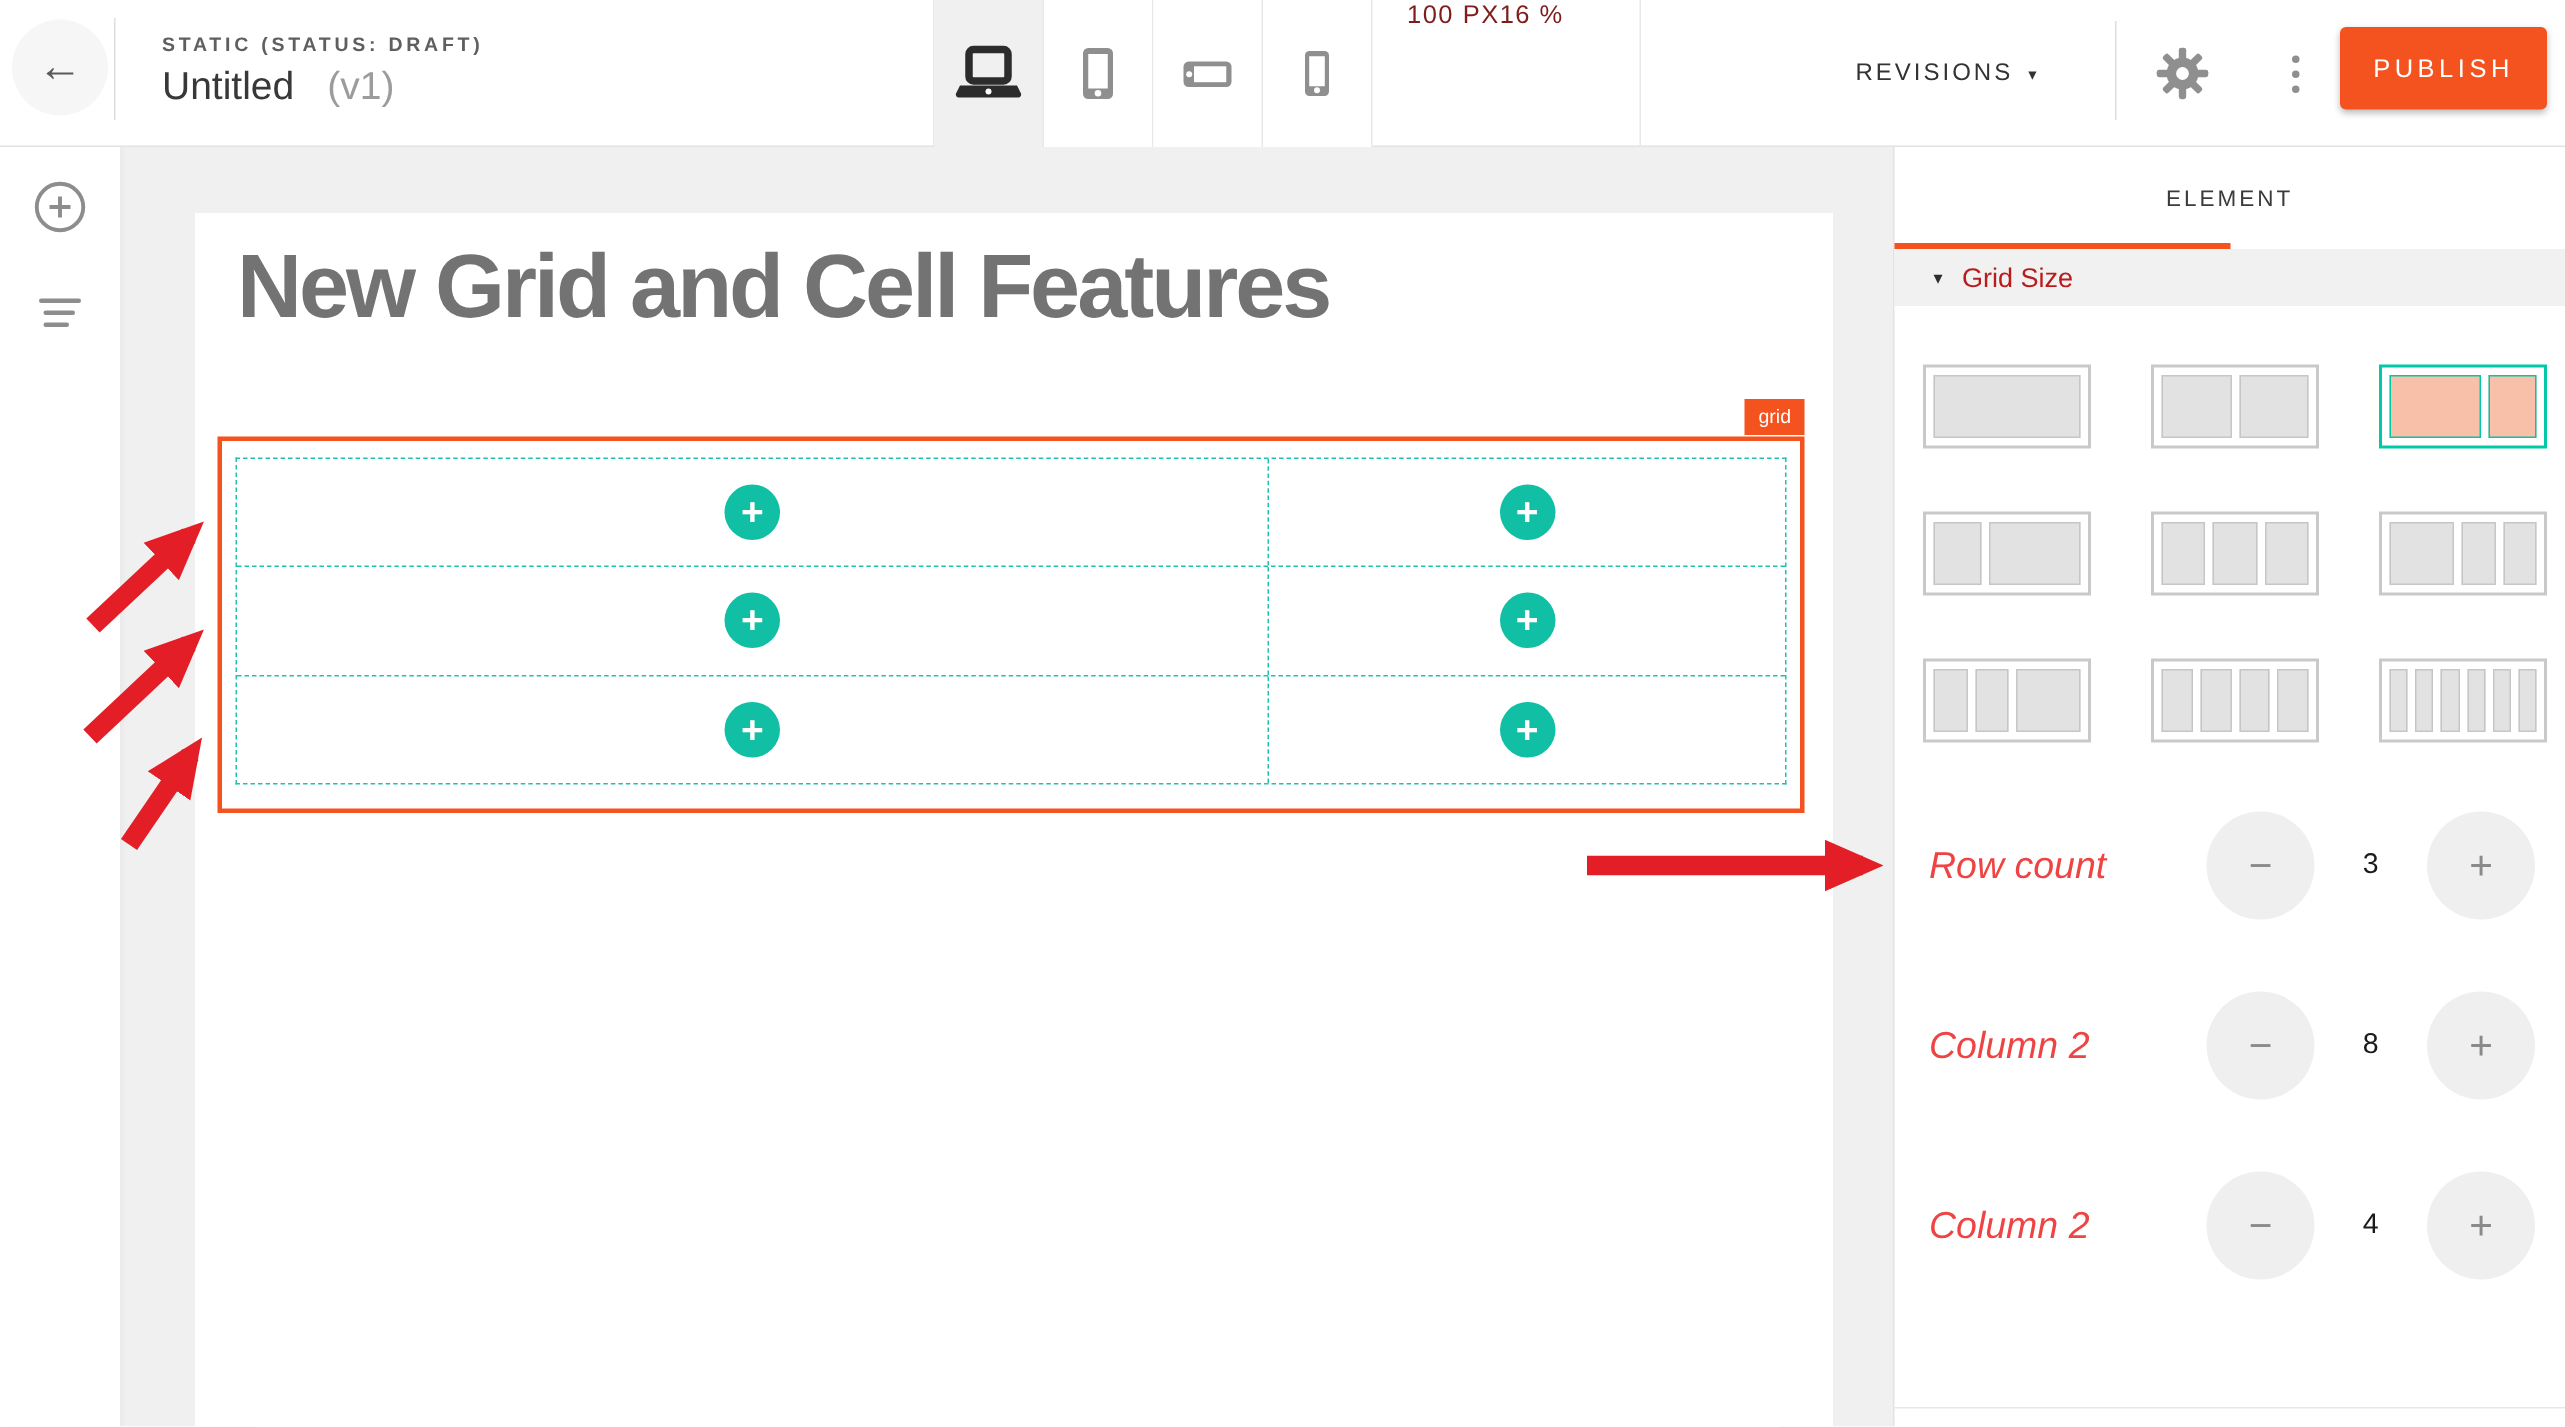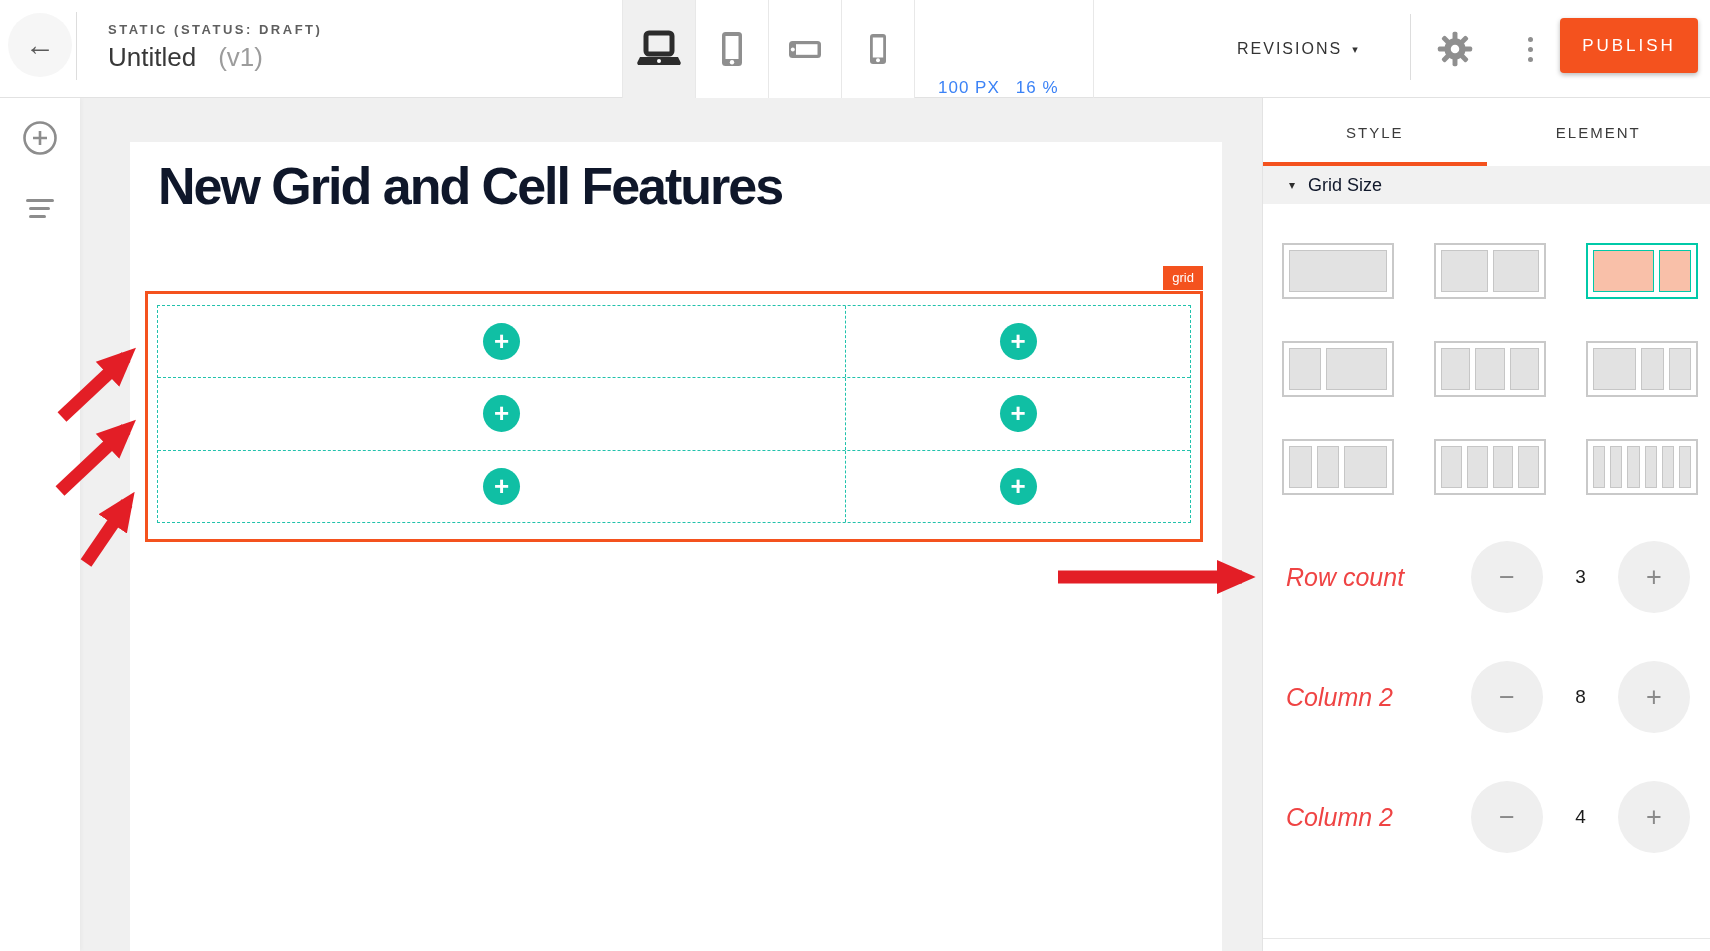--- a/index.html
+++ b/index.html
@@ -23,21 +23,21 @@
   .topbar{position:absolute;left:0;top:0;width:1710px;height:98px;background:#fff;border-bottom:1px solid #E2E2E2;z-index:5;}
   .back-btn{position:absolute;left:8px;top:13px;width:64px;height:64px;border-radius:50%;background:#F6F6F6;border:none;color:#5A5A5A;font-size:30px;line-height:64px;text-align:center;cursor:pointer;}
   .tb-vdiv1{position:absolute;left:76px;top:12px;width:1px;height:68px;background:#DDD;}
   .tb-titles{position:absolute;left:108px;top:22px;}
   .tb-status{font-size:13px;letter-spacing:2.5px;color:#5F5F5F;font-weight:bold;}
   .tb-titleline{margin-top:5px;font-size:26px;color:#383838;}
   .tb-version{color:#9C9C9C;margin-left:22px;}
   .device-group{position:absolute;left:622px;top:0;height:98px;display:flex;border-left:1px solid #E8E8E8;}
   .device-btn{width:73px;height:98px;border:none;border-right:1px solid #E8E8E8;background:#fff;display:flex;align-items:center;justify-content:center;cursor:pointer;}
   .device-btn.active{background:#F0F0F0;}
-  .zoom-info{position:absolute;left:938px;top:0;height:98px;display:flex;align-items:flex-end;gap:16px;font-size:17px;letter-spacing:1px;color:#3b82f6;}
+  .zoom-info{position:absolute;left:938px;top:0;height:98px;display:flex;align-items:flex-start;font-size:17px;letter-spacing:1px;color:#7f1d1d;}
   .tb-vdiv2{position:absolute;left:1093px;top:0;width:1px;height:98px;background:#E8E8E8;}
   .revisions-btn{position:absolute;left:1237px;top:0;height:98px;background:none;border:none;display:flex;align-items:center;gap:10px;font-family:inherit;font-size:16px;letter-spacing:2px;color:#333;cursor:pointer;}
   .revisions-btn .caret{font-size:11px;color:#333;}
   .tb-vdiv3{position:absolute;left:1410px;top:14px;width:1px;height:66px;background:#DDD;}
   .gear-btn,.kebab-btn{position:absolute;top:0;height:98px;background:none;border:none;display:flex;align-items:center;justify-content:center;cursor:pointer;}
   .gear-btn{left:1432px;width:46px;}
   .kebab-btn{left:1508px;width:44px;}
   .kebab{display:flex;flex-direction:column;gap:5px;}
   .kebab i{width:5px;height:5px;border-radius:50%;background:#8F8F8F;}
   .publish-btn{position:absolute;left:1560px;top:18px;width:138px;height:55px;background:var(--accent);color:#fff;border:none;border-radius:4px;font-family:inherit;font-size:17px;letter-spacing:3px;box-shadow:0 2px 5px rgba(0,0,0,.28);cursor:pointer;}
@@ -49,39 +49,39 @@
   .rail-list{top:88px;}
   .list-icon{display:flex;flex-direction:column;gap:5px;align-items:flex-start;}
   .list-icon i{display:block;height:3px;border-radius:2px;background:#8D8D8D;}
   .list-icon i:nth-child(1){width:28px;}
   .list-icon i:nth-child(2){width:21px;margin-left:3px;}
   .list-icon i:nth-child(3){width:17px;margin-left:3px;}
 
   
   .canvas{position:absolute;left:80px;top:98px;width:1182px;bottom:0;background:var(--bg);}
   .page{position:absolute;left:50px;top:44px;width:1092px;bottom:0;background:#fff;}
-  .page-heading{position:absolute;left:28px;top:14px;font-size:52px;font-weight:700;letter-spacing:-2px;color:#0f172a;white-space:nowrap;}
+  .page-heading{position:absolute;left:28px;top:14px;font-size:60px;font-weight:700;letter-spacing:-2px;color:#737373;white-space:nowrap;}
 
   .grid-block{position:absolute;left:15px;top:149px;width:1058px;height:251px;border:3px solid var(--accent);}
   .grid-tag{position:absolute;right:-3px;top:-28px;background:var(--accent);color:#fff;font-size:13px;padding:5px 9px 6px;line-height:1;}
   .grid-cells{position:absolute;left:9px;right:9px;top:11px;bottom:16px;border:1px dashed var(--teal-dash);display:flex;flex-direction:column;}
   .g-row{flex:1;display:flex;}
   .g-row:not(:last-child){border-bottom:1px dashed var(--teal-dash);}
   .g-cell{display:flex;align-items:center;justify-content:center;}
   .g-cell:not(:last-child){border-right:1px dashed var(--teal-dash);}
   .cell-add{width:37px;height:37px;border-radius:50%;border:none;background:var(--teal);color:#fff;font-size:26px;font-weight:bold;line-height:33px;text-align:center;padding:0;cursor:pointer;}
 
   
   .panel{position:absolute;right:0;top:98px;width:448px;bottom:0;background:#fff;border-left:1px solid #E3E3E3;z-index:4;}
   .tabs{position:absolute;left:0;top:0;width:100%;height:68px;display:flex;}
   .tab{flex:1;background:none;border:none;font-family:inherit;font-size:15px;letter-spacing:2px;color:#3B3B3B;cursor:pointer;}
   .tab-underline{position:absolute;left:0;bottom:0;width:224px;height:4px;background:var(--accent);}
   .section-header{position:absolute;left:0;top:68px;width:100%;height:38px;background:#F1F1F1;display:flex;align-items:center;padding-left:26px;gap:13px;cursor:pointer;}
   .section-caret{font-size:12px;color:#2D2D2D;}
-  .section-title{font-size:18px;color:#0f172a;}
+  .section-title{font-size:18px;color:#b91c1c;}
 
   .preset-grid{position:absolute;left:19px;top:145px;display:grid;grid-template-columns:repeat(3,112px);column-gap:40px;row-gap:42px;}
   .preset{height:56px;background:#fff;border:2px solid #C9C9C9;display:flex;gap:5px;padding:5px;cursor:pointer;}
   .preset .p-cell{background:#E2E2E2;border:1px solid #C6C6C6;}
   .preset.selected{border-color:var(--teal-sel);}
   .preset.selected .p-cell{background:var(--salmon);border-color:var(--teal-sel);}
 
   .controls{position:absolute;left:0;top:443px;width:100%;}
   .ctrl-row{display:flex;align-items:center;height:72px;padding-left:23px;margin-bottom:48px;}
   .ctrl-label{width:185px;font-size:25px;color:#ef4444;font-style:italic;}
@@ -223,21 +223,20 @@
                 <button class="cell-add">+</button>
               </div>
             </div>
           </div>
       </div>
     </div>
   </main>
 
   <aside class="panel">
     <div class="tabs">
-      <button class="tab">STYLE</button>
       <button class="tab">ELEMENT</button>
       <div class="tab-underline"></div>
     </div>
     <div class="section-header">
       <span class="section-caret">▾</span>
       <span class="section-title">Grid Size</span>
     </div>
     <div class="preset-grid">
         <div class="preset">
           <span class="p-cell" style="flex: 12 1 0%;"></span>

